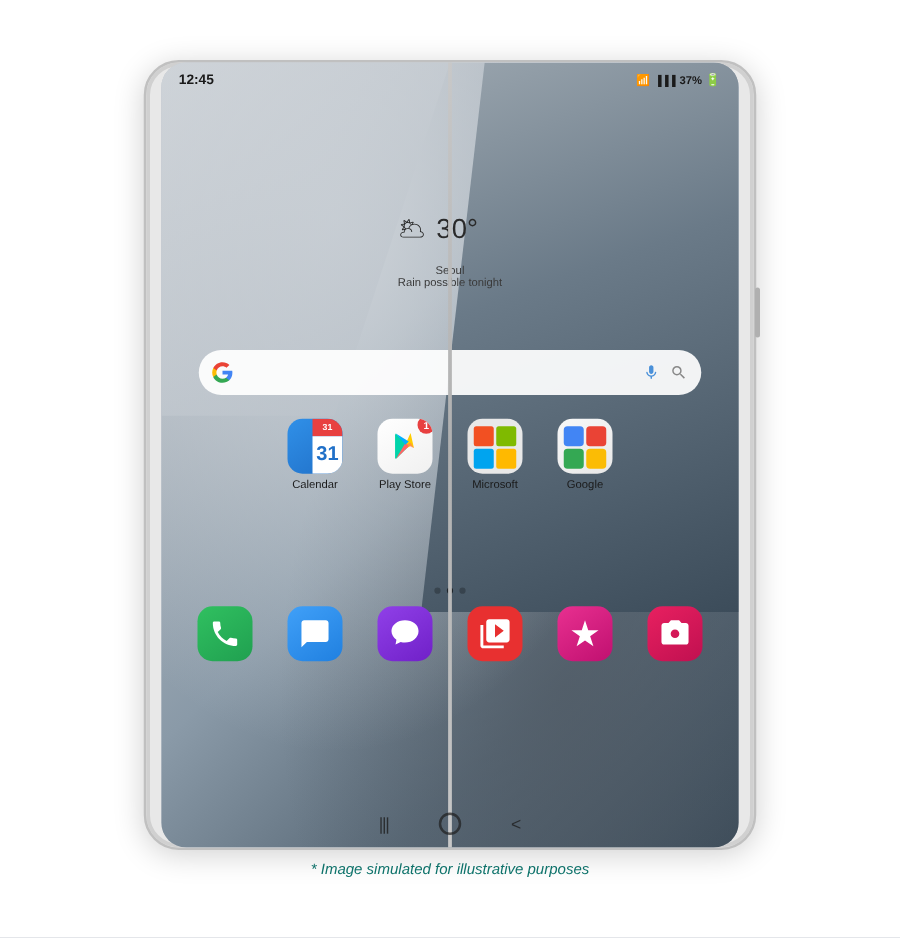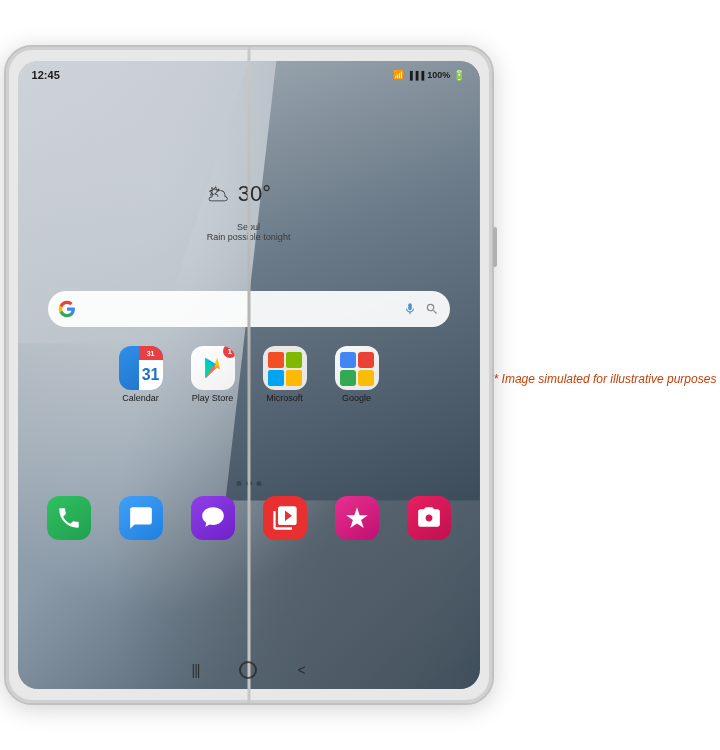--- a/index.html
+++ b/index.html
@@ -10,21 +10,21 @@
       display: flex;
       flex-direction: column;
       align-items: center;
       justify-content: center;
       font-family: 'Arial', sans-serif;
       overflow: hidden;
     }
 
     .page-wrapper {
       display: flex;
-      flex-direction: row;
+      flex-direction: column;
       align-items: center;
       justify-content: center;
       width: 720px;
       height: 638px;
     }
 
     
     .phone-device {
       position: relative;
       width: 490px;
@@ -337,21 +337,21 @@
       display: flex;
       align-items: center;
       justify-content: center;
       font-weight: 600;
     }
 
     
     .caption {
       margin-top: 8px;
       font-size: 12px;
-      color: #c2410c;
+      color: #0f766e;
       font-style: italic;
     }
 
     
     .weather-icon {
       font-size: 18px;
       margin-right: 4px;
     }
   </style>
 </head>
@@ -366,21 +366,21 @@
 
       <div class="wallpaper"></div>
       <div class="wallpaper-shape"></div>
       <div class="wallpaper-shape2"></div>
 
       <div class="status-bar">
         <span class="status-time">12:45</span>
         <div class="status-icons">
           <span>📶</span>
           <span style="font-size:8px;">▐▐▐</span>
-          <span style="font-size:9px;font-weight:600;">100%</span>
+          <span style="font-size:9px;font-weight:600;">37%</span>
           <span style="font-size:10px;">🔋</span>
         </div>
       </div>
 
       <div class="weather-widget">
         <div class="weather-temp">
           <span class="weather-icon">🌥</span>
           <span>30°</span>
         </div>
         <div class="weather-city">Seoul</div>

